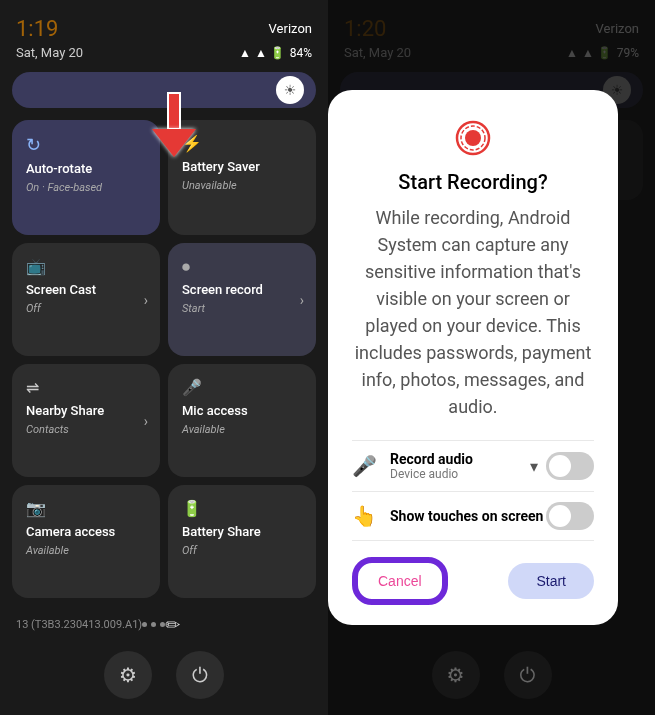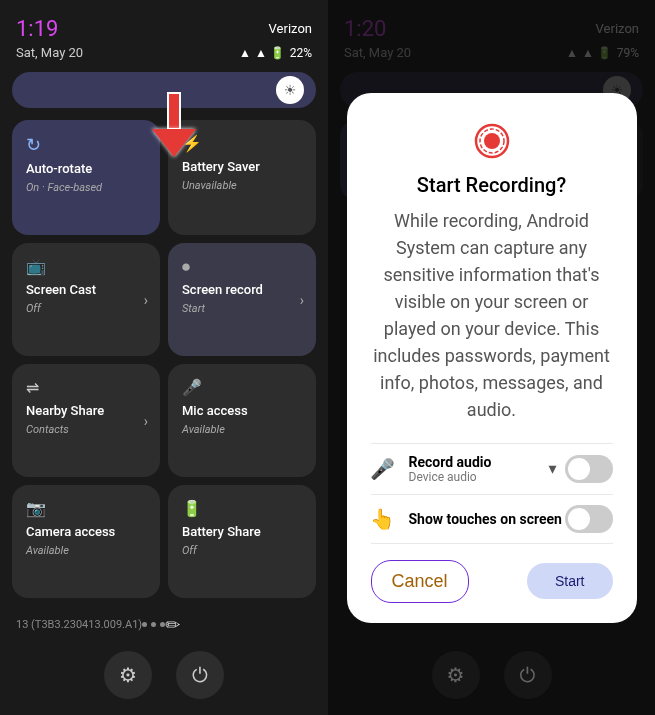--- a/index.html
+++ b/index.html
@@ -26,21 +26,21 @@
     .status-bar {
       display: flex;
       justify-content: space-between;
       align-items: center;
       padding: 0 4px;
       margin-bottom: 4px;
     }
     .status-time {
       font-size: 22px;
       font-weight: 400;
-      color: #d946ef;
+      color: #a16207;
     }
     .status-carrier {
       font-size: 13px;
       color: #fff;
     }
     .status-sub {
       display: flex;
       justify-content: space-between;
       align-items: center;
       padding: 0 4px;
@@ -199,21 +199,20 @@
       position: relative;
     }
 
     
     .dialog-overlay {
       position: absolute;
       top: 0; left: 0; right: 0; bottom: 0;
       background: rgba(0,0,0,0.5);
       display: flex;
       align-items: center;
-      justify-content: center;
       z-index: 20;
     }
 
     .dialog {
       background: #fff;
       border-radius: 24px;
       padding: 28px 24px 20px;
       width: 290px;
       display: flex;
       flex-direction: column;
@@ -308,24 +307,24 @@
 
     .dialog-buttons {
       width: 100%;
       display: flex;
       justify-content: space-between;
       align-items: center;
     }
     .btn-cancel {
       padding: 10px 20px;
       border-radius: 20px;
-      border: 1px solid #6d28d9;
+      border: 6px solid #6d28d9;
       background: #fff;
-      font-size: 18px;
-      color: #a16207;
+      font-size: 14px;
+      color: #ec4899;
       cursor: pointer;
     }
     .btn-start {
       padding: 10px 28px;
       border-radius: 20px;
       background: #d0d8f8;
       border: none;
       font-size: 14px;
       color: #1a1a6e;
       font-weight: 500;
@@ -349,21 +348,21 @@
   <div class="status-bar">
     <span class="status-time">1:19</span>
     <span class="status-carrier">Verizon</span>
   </div>
   <div class="status-sub">
     <span class="status-date">Sat, May 20</span>
     <div class="status-icons">
       <span>▲</span>
       <span>▲</span>
       <span>🔋</span>
-      <span>22%</span>
+      <span>84%</span>
     </div>
   </div>
 
   <div class="brightness-bar">
     <div class="brightness-thumb"></div>
   </div>
 
   <div class="red-arrow" style="position:absolute; top:92px; left:152px; z-index:10; align-items:center; display:flex; flex-direction:column;">
     <div style="width:14px; height:38px; background:#e53935; border:2.5px solid #fff;"></div>
     <div style="width:0; height:0; border-left:22px solid transparent; border-right:22px solid transparent; border-top:28px solid #e53935; margin-top:-1px; filter:drop-shadow(0 0 2px #fff);"></div>

